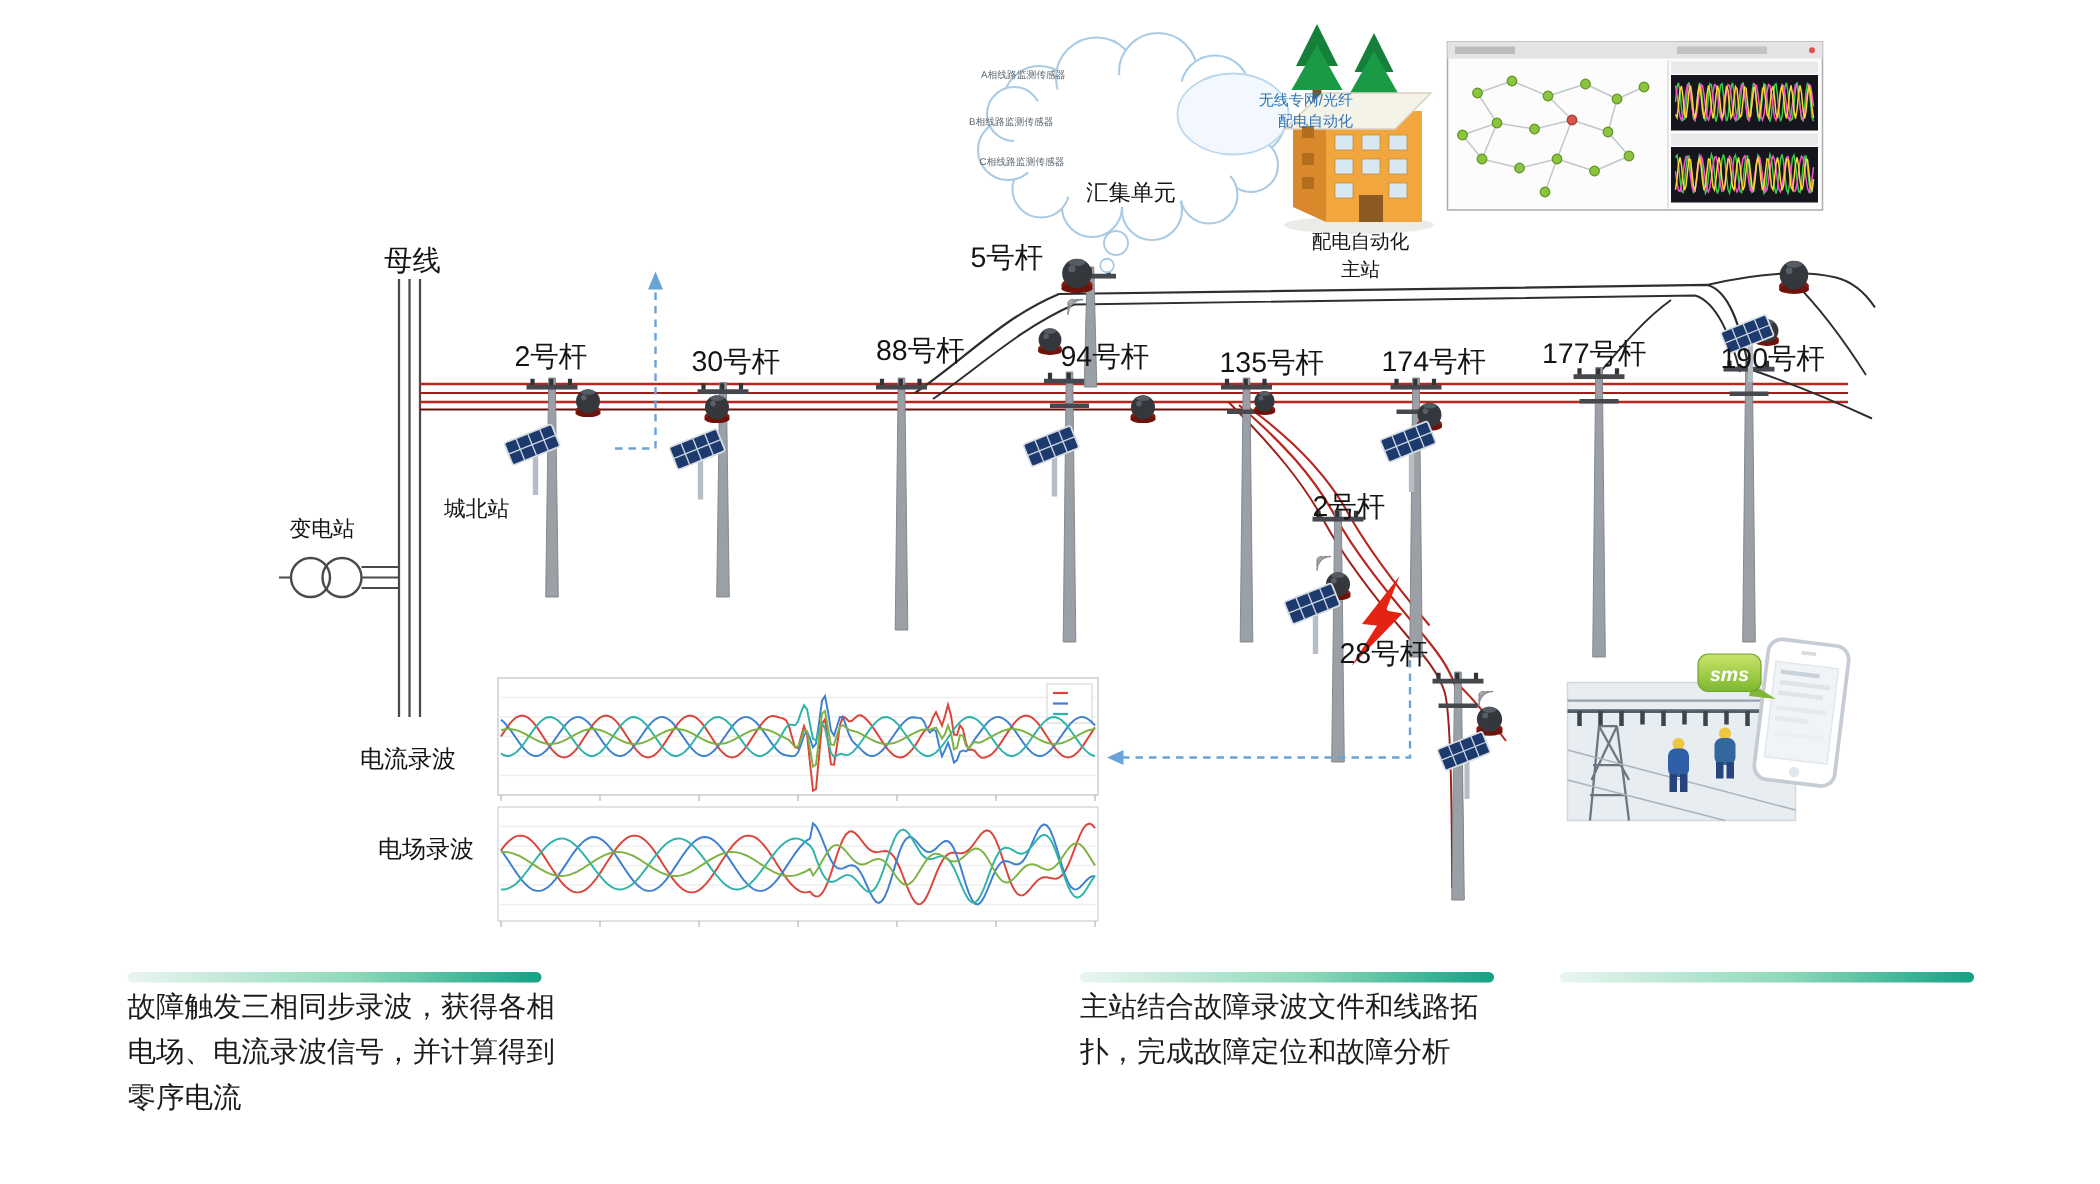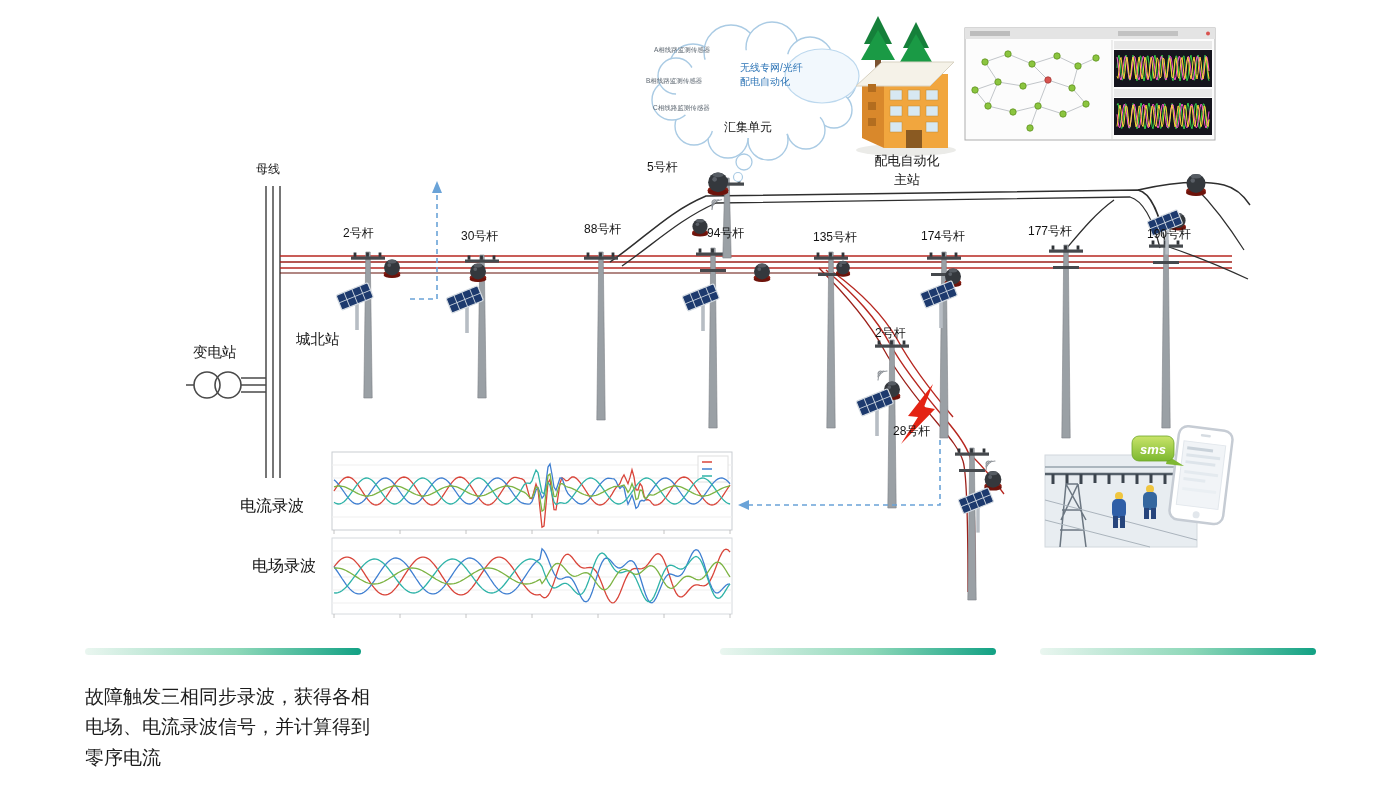--- a/index.html
+++ b/index.html
@@ -1,31 +1,31 @@
 <!DOCTYPE html>
 <html><head>
 <meta charset="utf-8">
 <title>diagram</title>
 <style>
   *{box-sizing:border-box;margin:0;padding:0}
   html,body{width:1400px;height:789px;background:#fff;overflow:hidden}
   body{position:relative;font-family:"Liberation Sans","DejaVu Sans",sans-serif;color:#141414}
   #diag{position:absolute;left:0;top:0}
   svg text{font-family:"Liberation Sans","DejaVu Sans",sans-serif}
-  .lbl{position:absolute;white-space:nowrap;font-size:12px;color:#141414}
+  .lbl{position:absolute;white-space:nowrap;font-size:19px;color:#141414}
   .lbl.big{font-size:14.5px}
-  .lbl.small{font-size:12px}
+  .lbl.small{font-size:15px}
   .lbl.tiny{font-size:6.5px;color:#5c6670}
-  .net-label{position:absolute;left:740px;top:61px;width:76px;text-align:left;font-size:10px;line-height:1.35;color:#2e75b6}
+  .net-label{position:absolute;left:826px;top:61px;width:76px;text-align:right;font-size:10px;line-height:1.35;color:#2e75b6}
   .ms-label{position:absolute;left:864px;top:152px;width:86px;text-align:center;font-size:13px;line-height:1.45;color:#141414}
   .rec{font-size:16px}
   .steps{position:absolute;left:0;top:648px;width:1400px;height:141px}
   .step{position:absolute;top:0}
   .step .bar{height:7px;width:276px;border-radius:4px;background:linear-gradient(90deg,#eaf6f0,#8ed8b9 55%,#12a184)}
-  .step p{margin-top:27px;font-size:19px;line-height:1.6;color:#1c1c1c}
+  .step p{margin-top:2px;font-size:19px;line-height:1.6;color:#1c1c1c}
   .s1{left:85px;width:292px}.s2{left:400px;width:294px}.s3{left:720px;width:292px}.s4{left:1040px;width:294px}
 </style>
 </head>
 <body>
 
 <div class="canvas">
 
 <svg id="diag" width="1400" height="640" viewBox="0 0 1400 640">
   <defs>
     <g id="sensor">
@@ -425,19 +425,20 @@
 <div class="lbl rec" style="left:240px;top:496px">电流录波</div>
 <div class="lbl rec" style="left:252px;top:556px">电场录波</div>
 
 <div class="steps">
   <div class="step s1">
     <div class="bar"></div>
     <p>故障触发三相同步录波，获得各相电场、电流录波信号，并计算得到零序电流</p>
   </div>
   <div class="step s3">
     <div class="bar"></div>
+    <p>主站结合故障录波文件和线路拓扑，完成故障定位和故障分析</p>
   </div>
   <div class="step s4">
     <div class="bar"></div>
   </div>
 </div>
 
 </div>
 
 </body></html>

